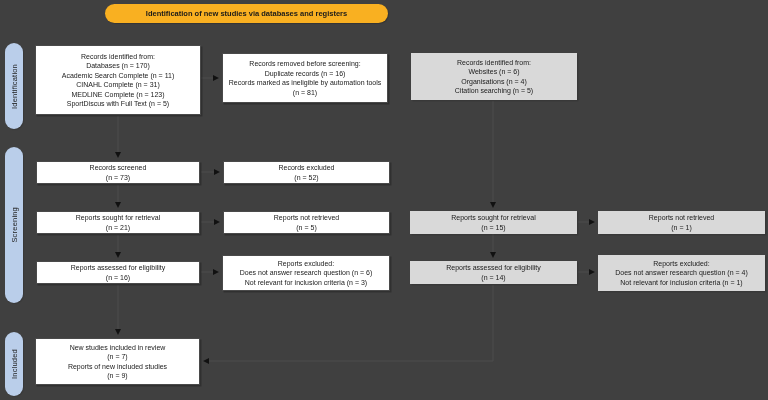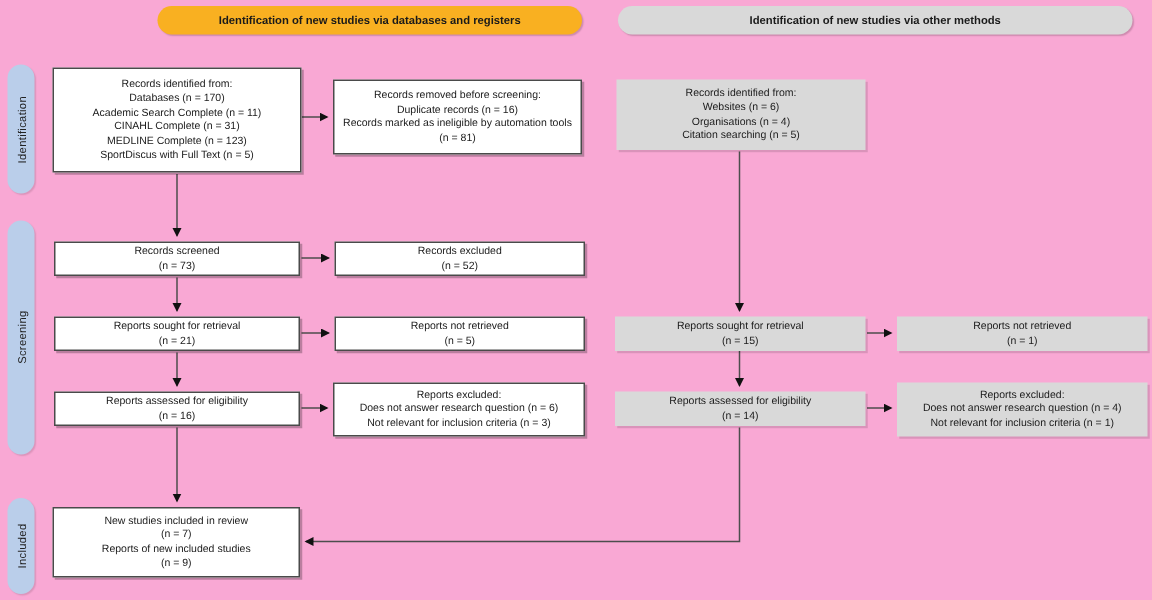--- a/index.html
+++ b/index.html
@@ -1,17 +1,17 @@
 <!DOCTYPE html>
 <html><head>
 <meta charset="utf-8">
 <style>
   html,body{margin:0;padding:0;background:#ffffff;}
   #canvas{
-    position:relative;width:768px;height:400px;background:#f9a8d4;
+    position:relative;width:768px;height:400px;background:#404040;
     font-family:"Liberation Sans","DejaVu Sans",sans-serif;
     color:#1a1a1a;overflow:hidden;
   }
   .pill{
     position:absolute;height:19px;border-radius:10px;
     display:flex;align-items:center;justify-content:center;
     font-size:7.5px;font-weight:bold;color:#1a1a1a;
     box-shadow:1px 1px 1px rgba(0,0,0,0.18);
   }
   .pill.yellow{background:#F9B021;}
@@ -40,21 +40,20 @@
   }
   #connectors{position:absolute;left:0;top:0;width:768px;height:400px;pointer-events:none;}
   #connectors polyline,#connectors line{stroke:#4d4d4d;stroke-width:1;fill:none;}
 </style>
 </head>
 <body>
 
 <div id="canvas">
 
   <div class="pill yellow" style="left:105px;top:4px;width:283px;">Identification of new studies via databases and registers</div>
-  <div class="pill gray" style="left:412px;top:4px;width:343px;">Identification of new studies via other methods</div>
 
   <div class="stage" style="left:5px;top:43px;height:86px;">
     <span>Identification</span>
   </div>
   <div class="stage" style="left:5px;top:147px;height:156px;">
     <span>Screening</span>
   </div>
   <div class="stage" style="left:5px;top:332px;height:64px;">
     <span>Included</span>
   </div>

